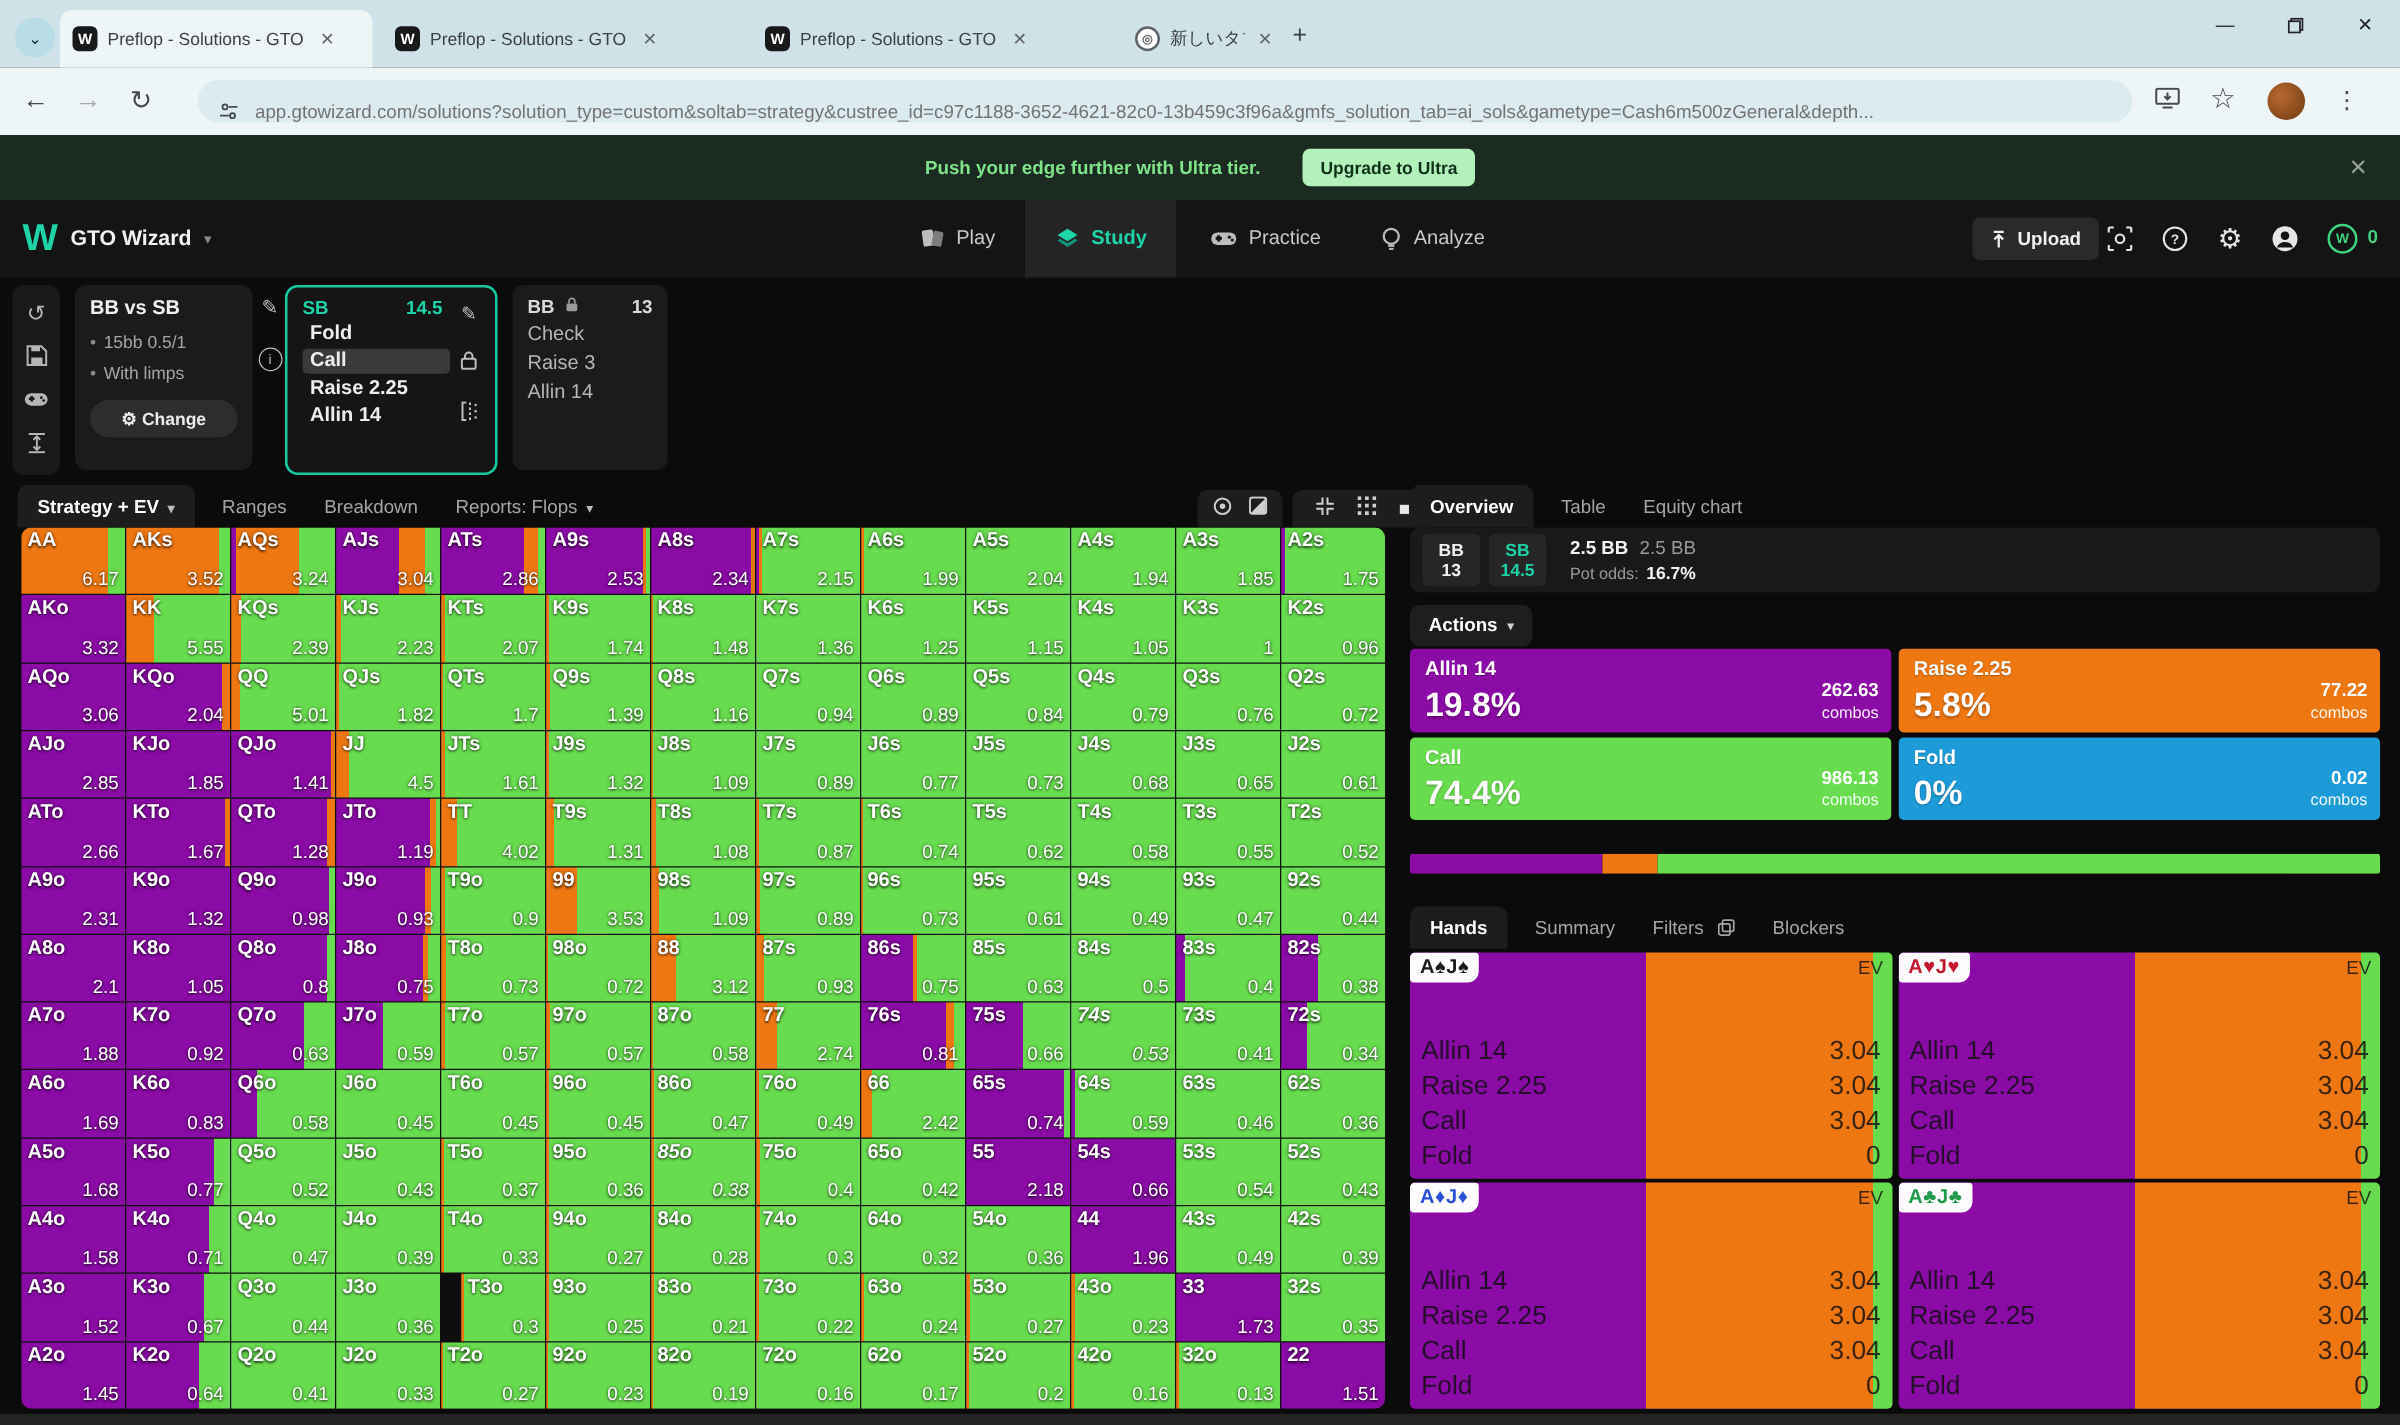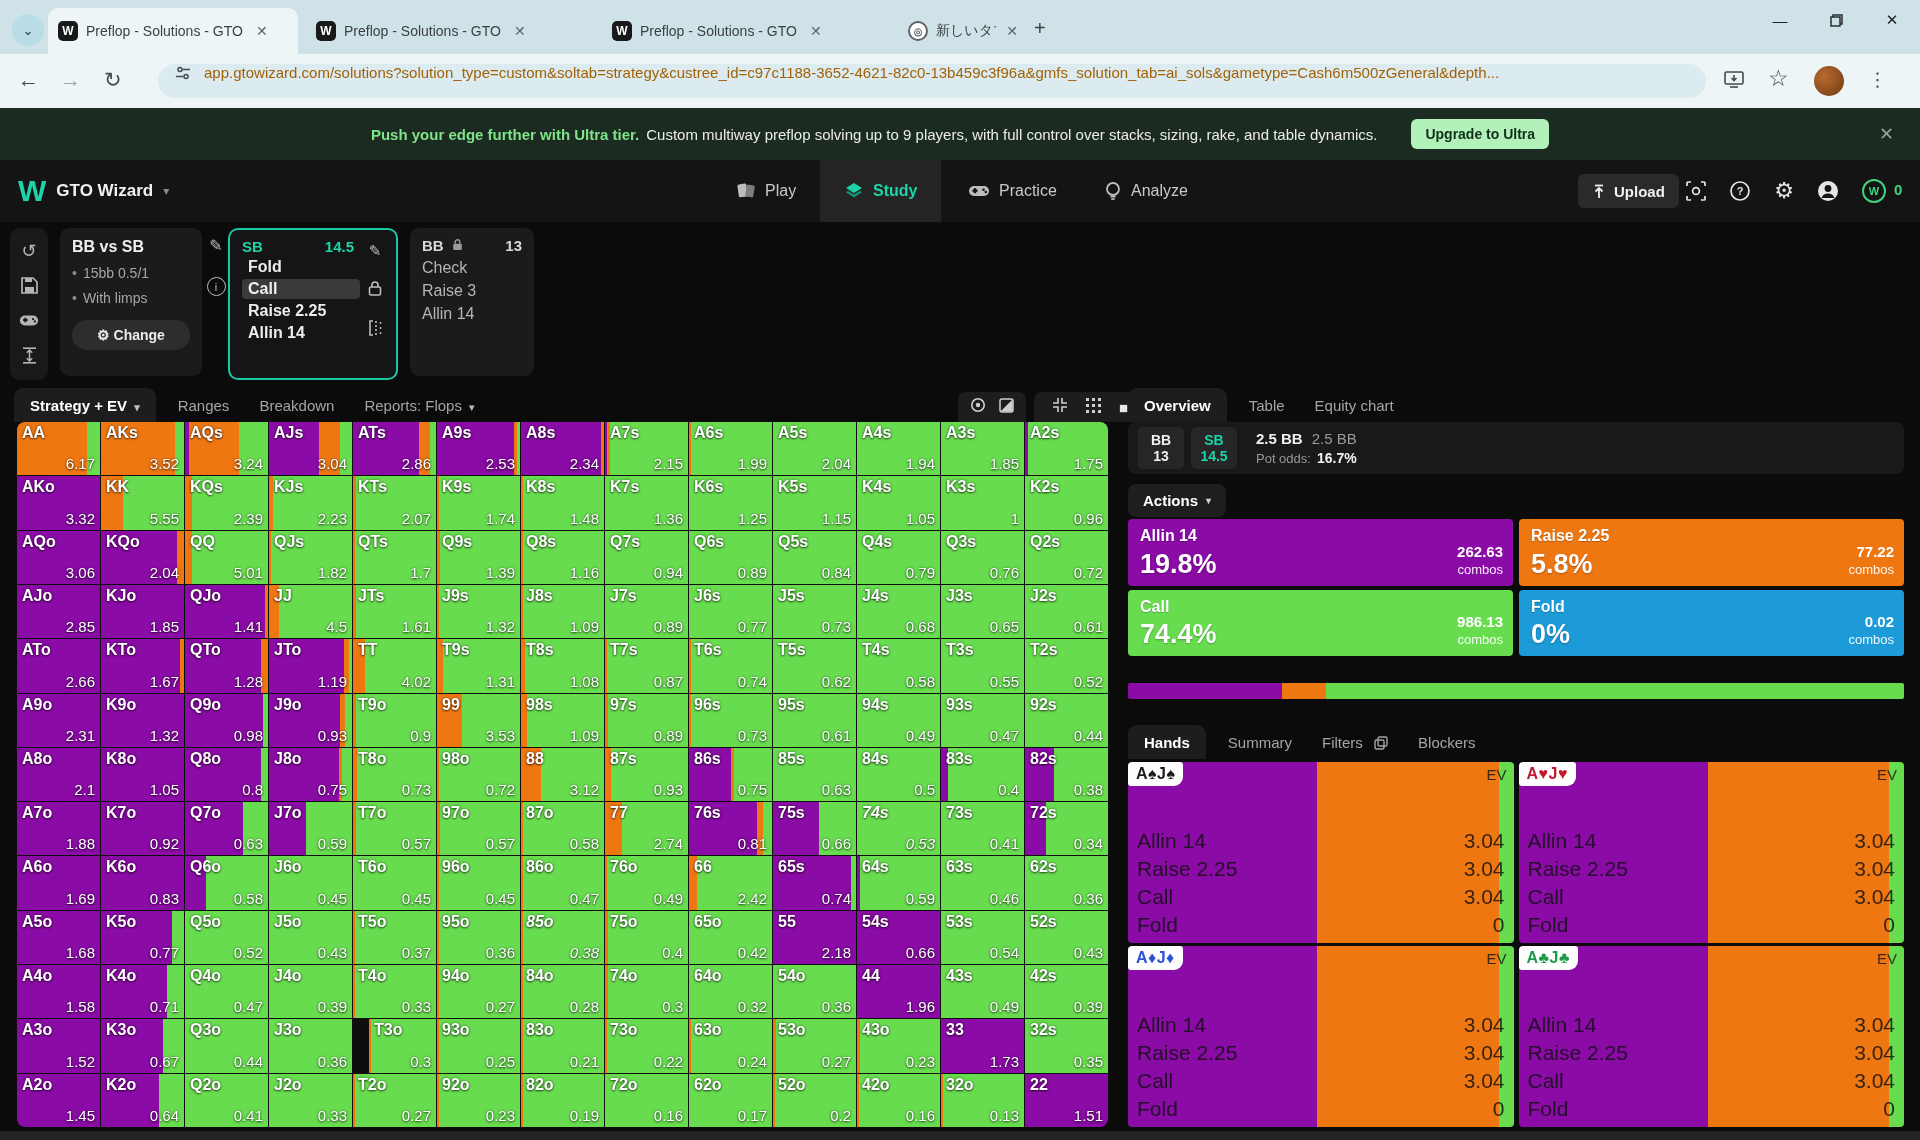--- a/index.html
+++ b/index.html
@@ -16,21 +16,21 @@
   .tab .t-title{white-space:nowrap;overflow:hidden;max-width:160px;flex:1;}
   .tab .t-close{margin-left:10px;color:#5f6368;font-size:14px;cursor:pointer;}
   #tab-chevron{position:absolute;left:12px;top:14px;width:32px;height:32px;border-radius:50%;background:#b8dde7;
     color:#17343c;display:flex;align-items:center;justify-content:center;font-size:13px;}
   #newtab-btn{position:absolute;left:1034px;top:18px;color:#3b4043;font-size:20px;line-height:20px;}
   .wctl{position:absolute;top:0;height:40px;width:56px;display:flex;align-items:center;justify-content:center;
     color:#202124;font-size:15px;}
   #navbar{top:54px;left:0;width:1920px;height:54px;background:#eef5f7;}
   .navico{position:absolute;top:14px;color:#454a4d;font-size:21px;}
   #urlpill{position:absolute;left:158px;top:10px;width:1548px;height:34px;background:#dcebf0;border-radius:17px;
-    display:flex;align-items:flex-start;padding:0 16px;box-sizing:border-box;color:#a16207;font-size:15px;}
+    display:flex;align-items:flex-end;padding:0 16px;box-sizing:border-box;color:#737373;font-size:15px;}
   #urlpill .siteico{margin-right:12px;flex:0 0 auto;display:flex;align-items:center;}
   #url-text{white-space:nowrap;overflow:hidden;}
   
   #banner{top:108px;left:0;width:1920px;height:52px;background:#1c2b21;display:flex;align-items:center;justify-content:center;}
   #banner .hl{color:#7fe389;font-weight:bold;font-size:15px;}
   #banner .msg{color:#ececec;font-size:15px;margin-left:7px;}
   #banner-cta{margin-left:34px;background:#b2f2ba;color:#10301a;font-size:14px;font-weight:bold;
     padding:7px 14px;border-radius:6px;}
   #banner-close{position:absolute;right:26px;color:#93a096;font-size:18px;}
   
@@ -184,21 +184,20 @@
         <line x1="6" y1="16" x2="14" y2="16" stroke="#454a4d" stroke-width="1.6"></line>
       </svg>
   </span>
   <span class="navico" style="left:1768px;font-size:23px;top:11px;">☆</span>
   <span class="abs" style="left:1814px;top:12px;width:30px;height:30px;border-radius:50%;background:radial-gradient(circle at 35% 35%,#b86a2e,#6e3a13);"></span>
   <span class="navico" style="left:1868px;font-size:19px;">⋮</span>
 </div>
 
 <div id="banner" class="abs">
   <span class="hl">Push your edge further with Ultra tier.</span>
-  <span class="msg">Custom multiway preflop solving up to 9 players, with full control over stacks, sizing, rake, and table dynamics.</span>
   <span id="banner-cta">Upgrade to Ultra</span>
   <span id="banner-close">✕</span>
 </div>
 
 <div id="appheader" class="abs">
   <div id="brand">
     <span class="logo">W</span>
     <span class="bname">GTO Wizard</span>
     <span class="chev">▾</span>
   </div>

